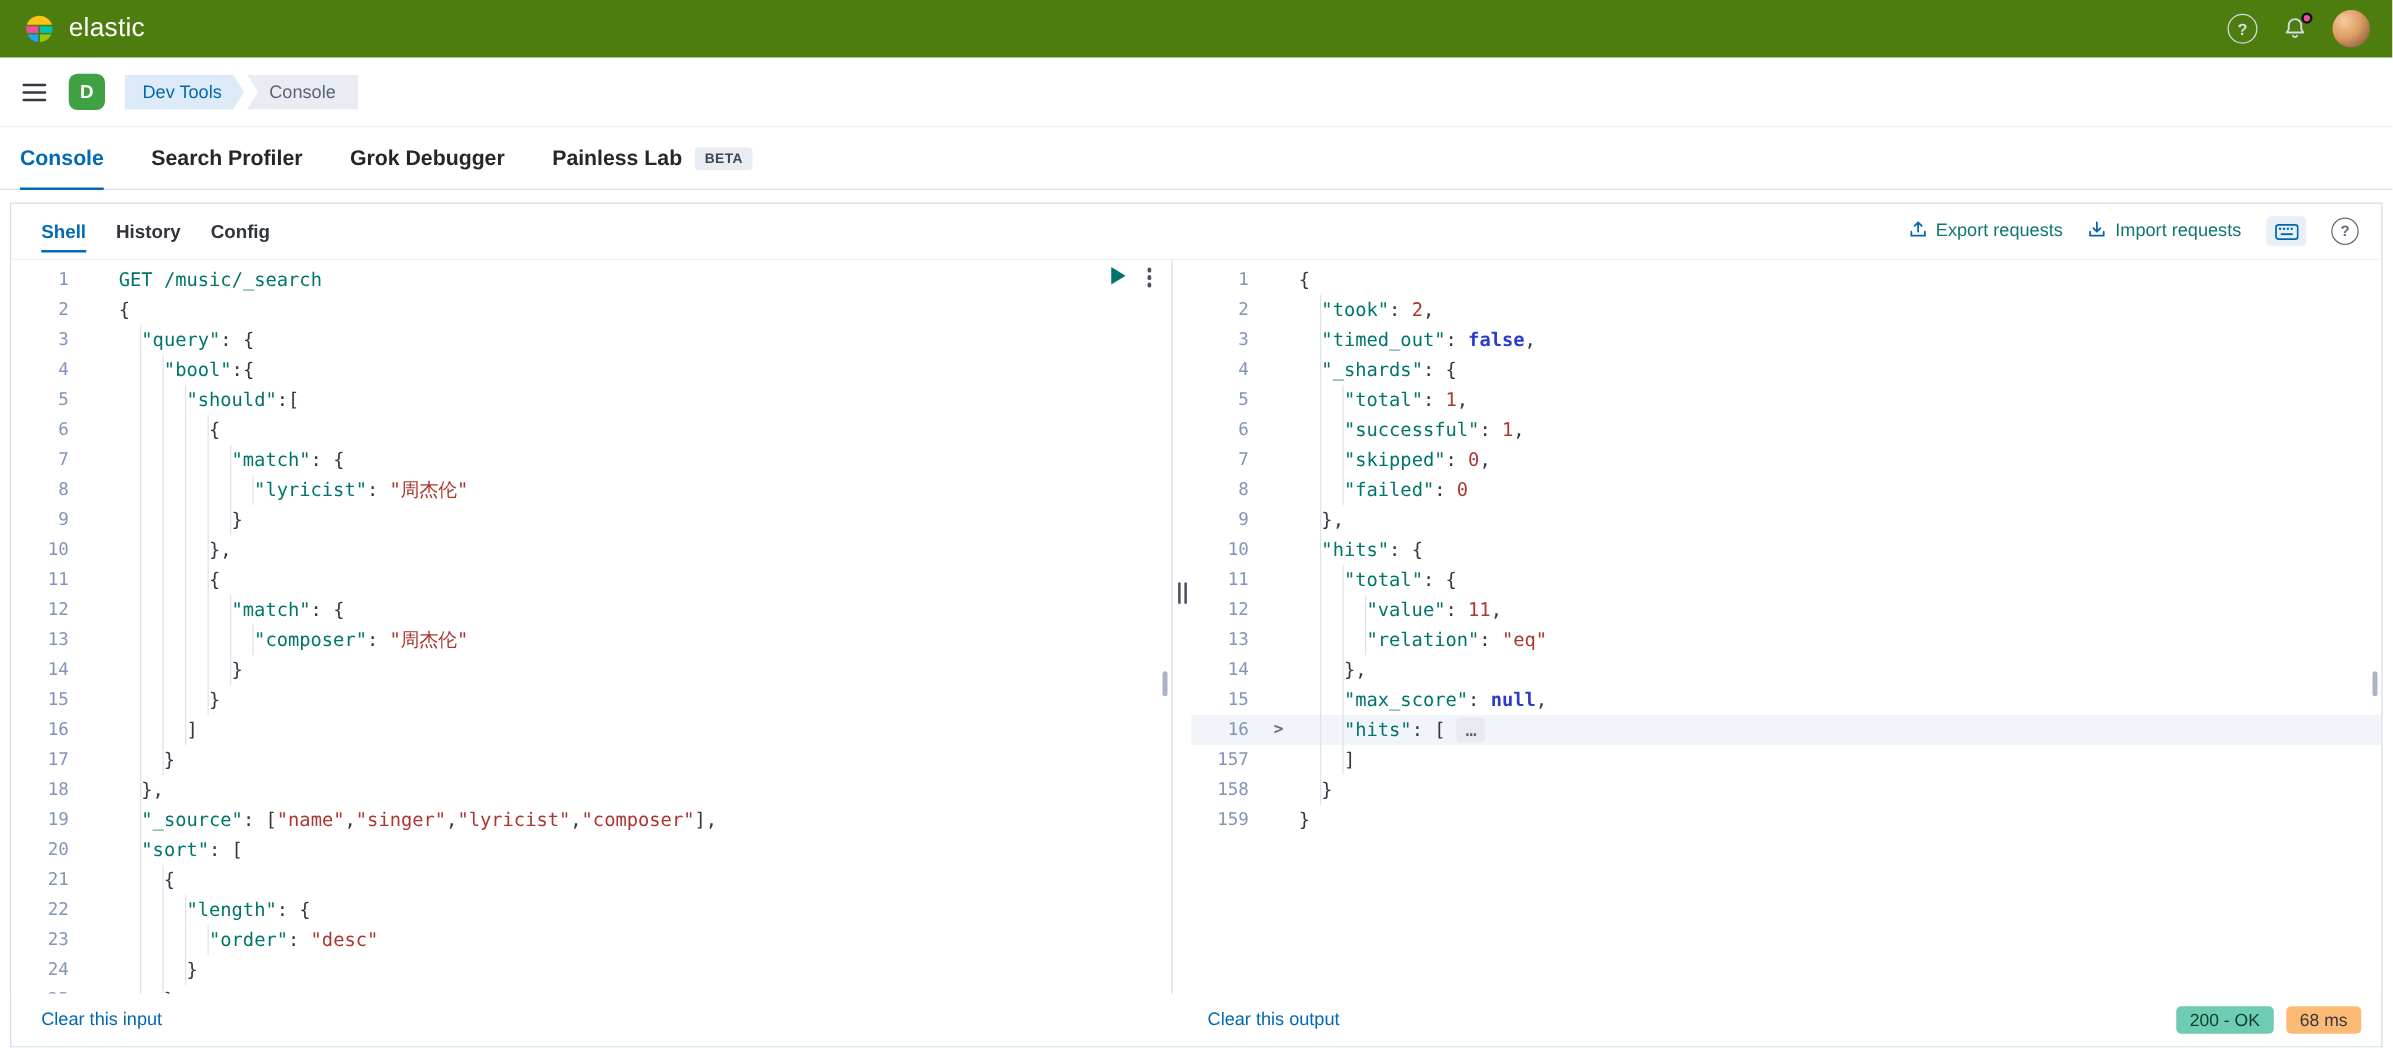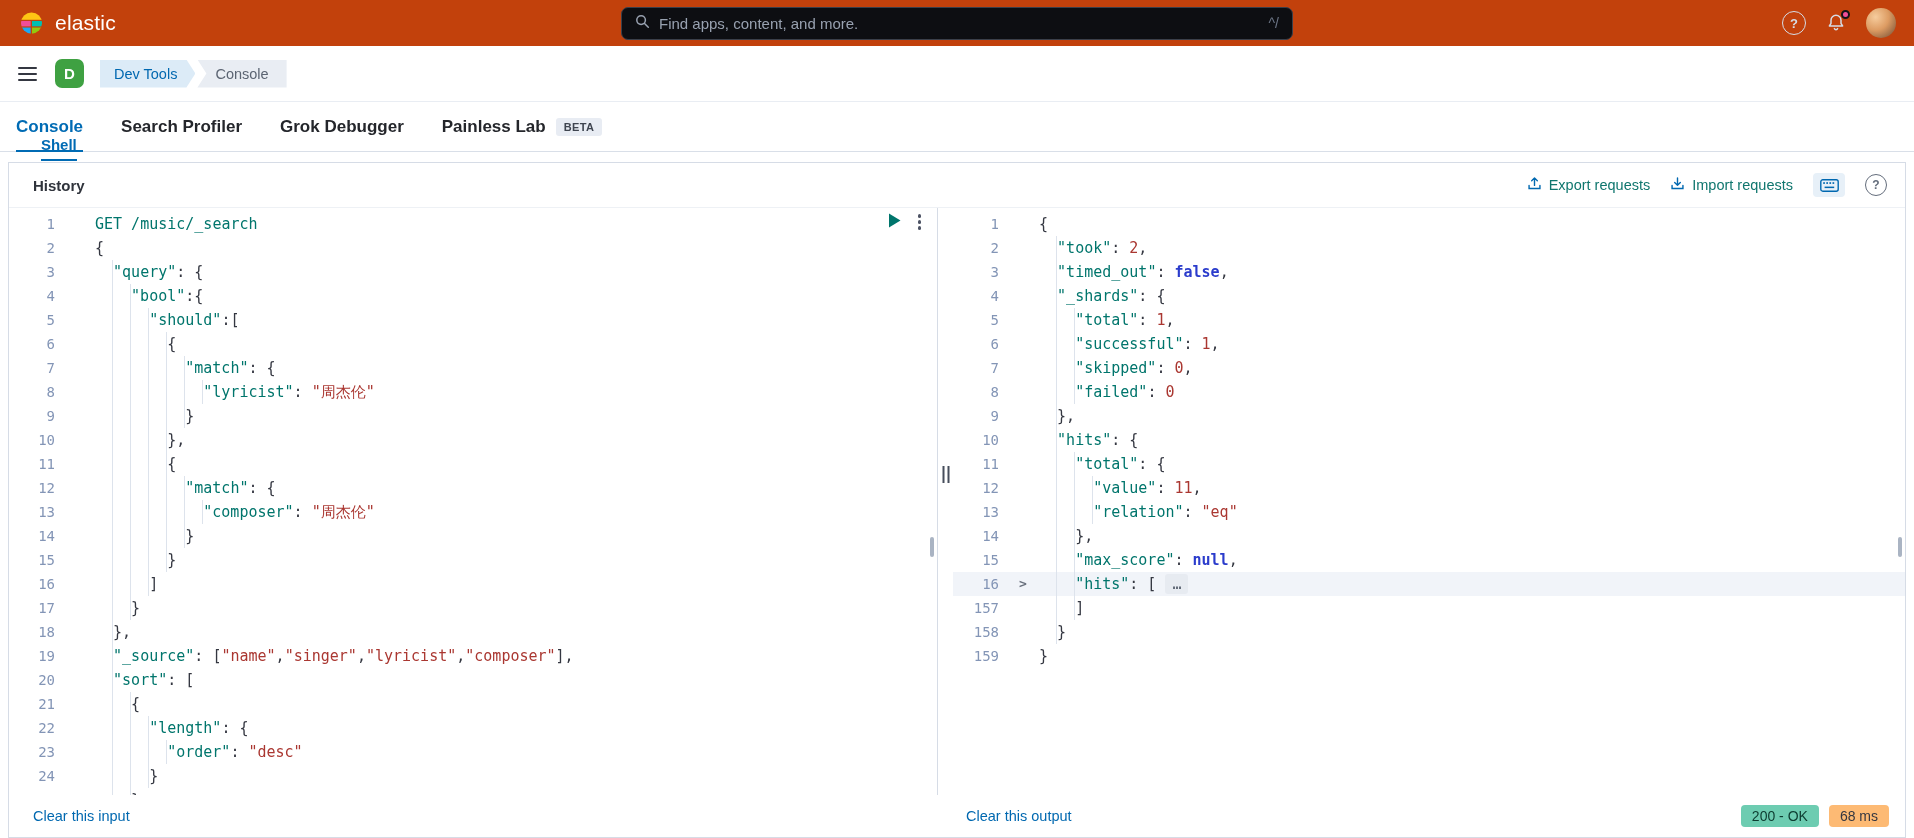--- a/index.html
+++ b/index.html
@@ -2,21 +2,21 @@
 <html><head>
 <meta charset="utf-8">
 <style>
   * { margin:0; padding:0; box-sizing:border-box; }
   html,body { width:1914px; height:838px; overflow:hidden; background:#fff;
               font-family:"Liberation Sans", sans-serif; color:#343741; }
   a { text-decoration:none; cursor:pointer; }
   button { background:none; border:none; cursor:pointer; font-family:inherit; }
 
   
-  .topbar { position:relative; height:46px; background:#c2410c; display:flex; align-items:center; padding:0 18px; }
+  .topbar { position:relative; height:46px; background:#4d7c0f; display:flex; align-items:center; padding:0 18px; }
   .topbar-left { display:flex; align-items:center; gap:10px; }
   .logo { display:flex; align-items:center; }
   .brand { color:#fff; font-size:21px; font-weight:500; letter-spacing:.2px; }
   .searchbar { position:absolute; left:50%; transform:translateX(-50%); width:672px; height:33px;
                background:#0d0e12; border:1px solid #3a3f4a; border-radius:7px;
                display:flex; align-items:center; gap:9px; padding:0 13px; cursor:text; }
   .search-ph { flex:1; color:#98a1b0; font-size:15px; }
   .search-kbd { color:#6d7687; font-size:14px; }
   .topbar-right { margin-left:auto; display:flex; align-items:center; gap:20px; }
   .help-circle { width:24px; height:24px; border:1.6px solid #d6dce6; border-radius:50%;
@@ -50,21 +50,21 @@
          font-size:17px; font-weight:600; color:#24262b; cursor:pointer; }
   .tab.active { color:#006BB4; }
   .tab.active::after { content:""; position:absolute; left:0; right:0; bottom:-1px; height:2.5px; background:#006BB4; }
   .beta { font-size:11px; font-weight:600; letter-spacing:.4px; color:#3f4550;
           background:#e8ecf3; border-radius:3px; padding:3px 8px; }
 
   
   .workspace { height:686px; padding:10px 8px 0; background:#fff; }
   .panel { height:676px; border:1px solid #d6dce6; background:#fff; display:flex; flex-direction:column; }
   .panel-head { display:flex; align-items:center; height:44px; padding:0 18px 0 24px; }
-  .subtabs { display:flex; align-items:center; gap:24px;flex-direction:column; }
+  .subtabs { display:flex; align-items:center; gap:24px; }
   .subtab { position:relative; font-size:15px; font-weight:600; color:#30343c; cursor:pointer; }
   .subtab.active { color:#006BB4; }
   .subtab.active::after { content:""; position:absolute; left:0; right:0; bottom:-8px; height:2px; background:#006BB4; }
   .head-actions { margin-left:auto; display:flex; align-items:center; gap:20px; }
   .action-link { display:flex; align-items:center; gap:7px; color:#0f766e; font-size:14.5px; }
   .kbd-btn { width:32px; height:24px; border-radius:4px; background:#e7f0f8;
              display:flex; align-items:center; justify-content:center; }
   .help-btn { width:22px; height:22px; border:1.6px solid #646d7c; border-radius:50%;
               color:#646d7c; font-size:12px; font-weight:700;
               display:flex; align-items:center; justify-content:center; }
@@ -125,30 +125,20 @@
           <rect x="2" y="13" width="13" height="6.4" fill="#F04E98"></rect>
           <rect x="16.6" y="13" width="13.4" height="6.4" fill="#00BFB3"></rect>
           <rect x="2" y="20.8" width="13" height="9.2" fill="#1BA9F5"></rect>
           <rect x="16.6" y="20.8" width="13.4" height="9.2" fill="#93C90E"></rect>
         </g>
       </svg>
     </a>
     <span class="brand">elastic</span>
   </div>
 
-  <div class="searchbar">
-    <span class="sicon">
-      <svg width="15" height="15" viewBox="0 0 16 16">
-        <circle cx="6.5" cy="6.5" r="4.6" fill="none" stroke="#98a1b0" stroke-width="1.6"></circle>
-        <line x1="10.2" y1="10.2" x2="14.2" y2="14.2" stroke="#98a1b0" stroke-width="1.6" stroke-linecap="round"></line>
-      </svg>
-    </span>
-    <span class="search-ph">Find apps, content, and more.</span>
-    <span class="search-kbd">^/</span>
-  </div>
 
   <div class="topbar-right">
     <span class="help-circle"></span>
     <span class="bell-wrap">
       <svg width="20" height="20" viewBox="0 0 20 20">
         <path d="M10 2.3a5 5 0 0 0-5 5v3L3.4 13h13.2L15 10.3v-3a5 5 0 0 0-5-5z" fill="none" stroke="#d6dce6" stroke-width="1.5" stroke-linejoin="round"></path>
         <path d="M8.4 15.6a1.7 1.7 0 0 0 3.2 0" fill="none" stroke="#d6dce6" stroke-width="1.5" stroke-linecap="round"></path>
       </svg>
       <span class="dot"></span>
     </span>
@@ -185,21 +175,21 @@
     </div>
   </div>
 
 <div class="workspace">
   <div class="panel">
 
     <div class="panel-head">
       <div class="subtabs">
           <div class="subtab active">Shell</div>
           <div class="subtab">History</div>
-          <div class="subtab">Export</div>
+          <div class="subtab">Config</div>
         </div>
       <div class="head-actions">
         <a class="action-link">
           <span class="ic">
             <svg width="15" height="15" viewBox="0 0 16 16">
               <path d="M8 10V2.2M5 5l3-3 3 3" fill="none" stroke="#0068b0" stroke-width="1.5" stroke-linecap="round" stroke-linejoin="round"></path>
               <path d="M2.2 10v3.3h11.6V10" fill="none" stroke="#0068b0" stroke-width="1.5" stroke-linecap="round"></path>
             </svg>
           </span>
           <span>Export requests</span>

